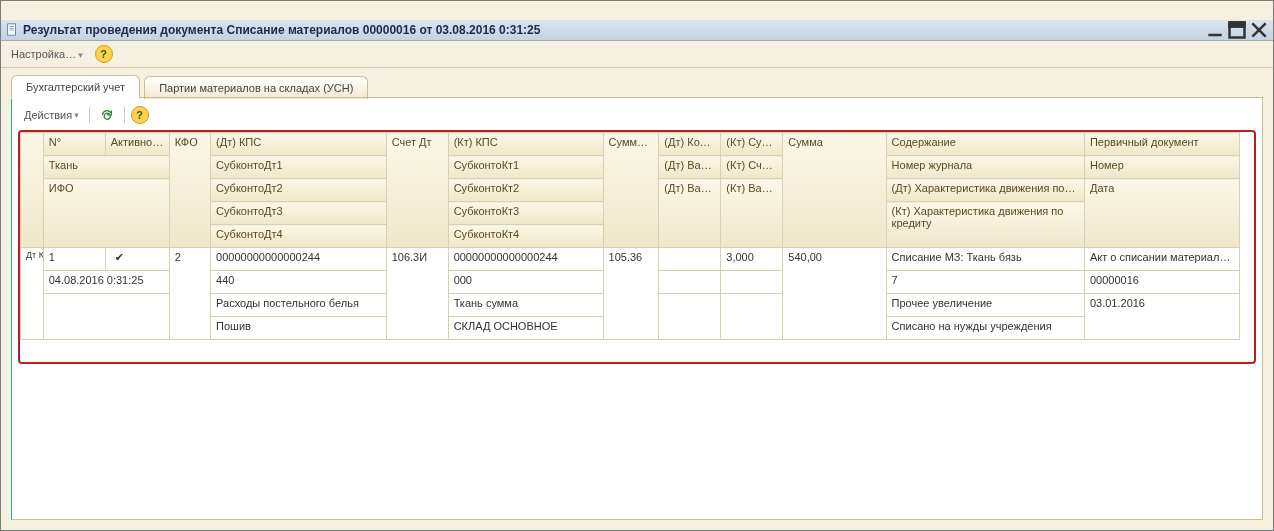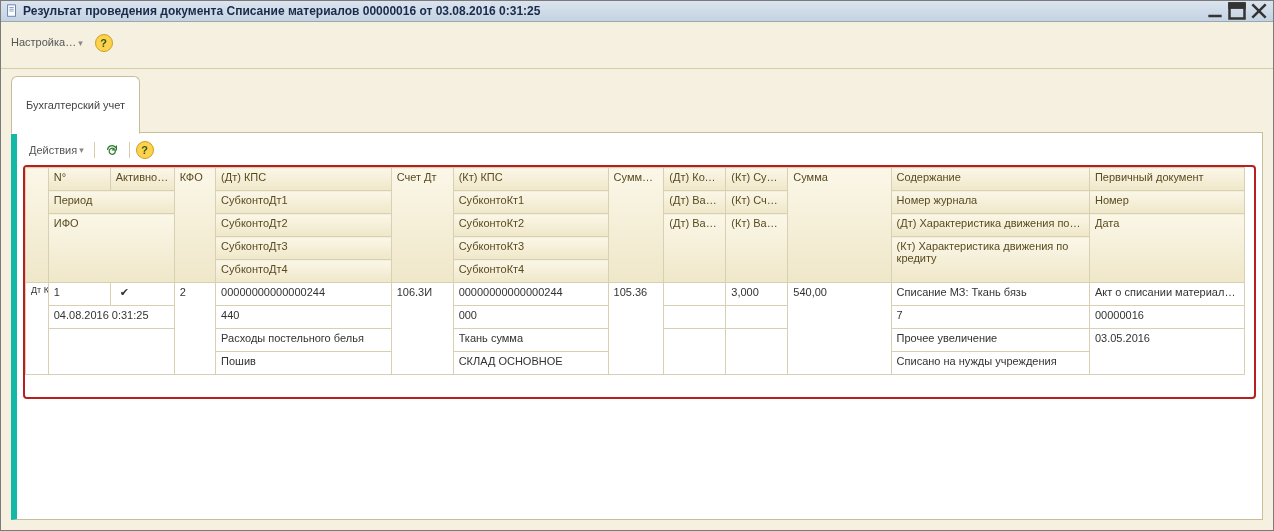--- a/index.html
+++ b/index.html
@@ -1,36 +1,36 @@
 <!DOCTYPE html>
 <html><head>
 <meta charset="utf-8">
 <style>
   html,body{margin:0;padding:0;font-family:Arial,Helvetica,sans-serif;font-size:11px;color:#333;background:#f5f0df;height:100%;}
   .window{width:1274px;height:531px;border:1px solid #7a7a7a;box-sizing:border-box;display:flex;flex-direction:column;background:#f5f0df;position:relative;}
   
-  .title-bar{height:20px;background:linear-gradient(#dbe4ee,#c4d2e3);border-bottom:1px solid #9aa;display:flex;align-items:center;padding:0 4px;color:#1a2a4a;font-weight:bold;font-size:12px;}
+  .title-bar{height:20px;background:linear-gradient(#dbe4ee,#c4d2e3);border-bottom:1px solid #9aa;display:flex;align-items:center;padding:0 4px;color:#1a2a4a;font-weight:bold;font-size:12px;margin-top:19px;}
   .title-bar .doc-icon{width:14px;height:14px;margin-right:4px;display:inline-flex;align-items:center;justify-content:center;}
   .title-bar .doc-icon svg{width:14px;height:14px;}
   .title-bar .spacer{flex:1;}
   .win-btn{width:20px;height:16px;margin-left:2px;display:inline-flex;align-items:center;justify-content:center;cursor:default;}
   .win-btn svg{stroke:#333;stroke-width:1.5;fill:none;}
   
-  .menu-bar{height:22px;display:flex;padding:12px 6px;gap:8px;border-bottom:1px solid #d6cca8;}
+  .menu-bar{height:22px;display:flex;align-items:center;padding:2px 6px;gap:8px;border-bottom:1px solid #d6cca8;}
   .menu-item{color:#555;cursor:default;padding:2px 4px;}
   .menu-item .dd{font-size:9px;margin-left:2px;color:#888;}
   .help-circle{width:16px;height:16px;border-radius:50%;background:#ffd24d;border:1px solid #c9a020;color:#7a4;display:flex;align-items:center;justify-content:center;font-weight:bold;color:#3a6b2a;font-size:11px;}
   .help-circle span{color:#2a5a1a;}
   
   .tabs-row{display:flex;align-items:flex-end;padding:6px 10px 0 10px;position:relative;}
-  .tab{border:1px solid #c7bd97;border-bottom:none;border-radius:6px 6px 0 0;padding:22px 14px;margin-right:4px;background:linear-gradient(#fff,#f0e9cf);color:#444;cursor:default;position:relative;top:1px;}
+  .tab{border:1px solid #c7bd97;border-bottom:none;border-radius:6px 6px 0 0;padding:5px 14px;margin-right:4px;background:linear-gradient(#fff,#f0e9cf);color:#444;cursor:default;position:relative;top:1px;}
   .tab.active{background:#fff;border-bottom:1px solid #fff;z-index:2;font-weight:normal;}
   .tabs-underline{position:absolute;left:10px;right:10px;bottom:0;height:1px;background:#c7bd97;}
   
-  .content{flex:1;margin:0 10px 10px 10px;border-left:6px solid #14b8a6;border-right:1px solid #c7bd97;border-bottom:1px solid #c7bd97;background:#fff;padding:6px;display:flex;flex-direction:column;overflow:hidden;}
+  .content{flex:1;margin:0 10px 10px 10px;border-left:1px solid #14b8a6;border-right:1px solid #c7bd97;border-bottom:1px solid #c7bd97;background:#fff;padding:6px;display:flex;flex-direction:column;overflow:hidden;}
   .toolbar{display:flex;align-items:center;gap:6px;padding:2px 2px 6px 2px;}
   .tb-btn{padding:2px 4px;color:#555;cursor:default;display:flex;align-items:center;gap:2px;}
   .tb-btn .dd{font-size:9px;color:#888;}
   .ref-icon{color:#2a7a2a;font-size:13px;}
   .sep{width:1px;height:16px;background:#d6cca8;}
   
   .grid-wrap{border:2px solid #b8201f;border-radius:4px;padding:0;overflow:auto;}
   table.grid{border-collapse:collapse;width:1220px;table-layout:fixed;}
   table.grid th, table.grid td{border:1px solid #d8d0b2;padding:3px 5px;text-align:left;vertical-align:top;white-space:nowrap;overflow:hidden;text-overflow:ellipsis;}
   table.grid th{background:linear-gradient(#fbf7e8,#efe7c9);font-weight:normal;color:#5a4b1f;height:16px;}
@@ -82,20 +82,21 @@
     <span class="menu-item">
       <span>Настройка…</span><span class="dd">▾</span>
     </span>
     <span class="help-circle">
         <span>?</span>
       </span>
   </div>
 
   <div class="tabs-row">
     <div class="tab active"><span>Бухгалтерский учет</span></div>
+    <div class="tab"><span>Партии материалов на складах (УСН)</span></div>
     <div class="tabs-underline"></div>
   </div>
 
   <div class="content">
 
     <div class="toolbar">
       <span class="tb-btn">
         <span>Действия</span>
           <span class="dd">▾</span>
       </span>
@@ -140,21 +141,21 @@
           <th>(Кт) КПС</th>
           <th rowspan="5">Сумма Кт</th>
           <th>(Дт) Коли…</th>
           <th>(Кт) Сумма…</th>
           <th rowspan="5">Сумма</th>
           <th>Содержание</th>
           <th>Первичный документ</th>
         </tr>
 
         <tr>
-          <th colspan="2">Период</th>
+          <th colspan="2">Ткань</th>
           <th>СубконтоДт1</th>
           <th>СубконтоКт1</th>
           <th>(Дт) Валю…</th>
           <th>(Кт) Счет…</th>
           <th>Номер журнала</th>
           <th>Номер</th>
         </tr>
 
         <tr>
           <th colspan="2" rowspan="3">ИФО</th>
@@ -205,21 +206,21 @@
           <td>7</td>
           <td>00000016</td>
         </tr>
         <tr>
           <td colspan="2" rowspan="2"></td>
           <td>Расходы постельного белья</td>
           <td>Ткань сумма</td>
           <td rowspan="2"></td>
           <td rowspan="2"></td>
           <td>Прочее увеличение</td>
-          <td rowspan="2">03.05.2016</td>
+          <td rowspan="2">03.01.2016</td>
         </tr>
         <tr>
           <td>Пошив</td>
           <td>СКЛАД ОСНОВНОЕ</td>
           <td>Списано на нужды учреждения</td>
         </tr>
 
         <tr>
           <td colspan="13" class="empty-space" style="border-left:none;border-right:none;border-bottom:none;"></td>
         </tr>

